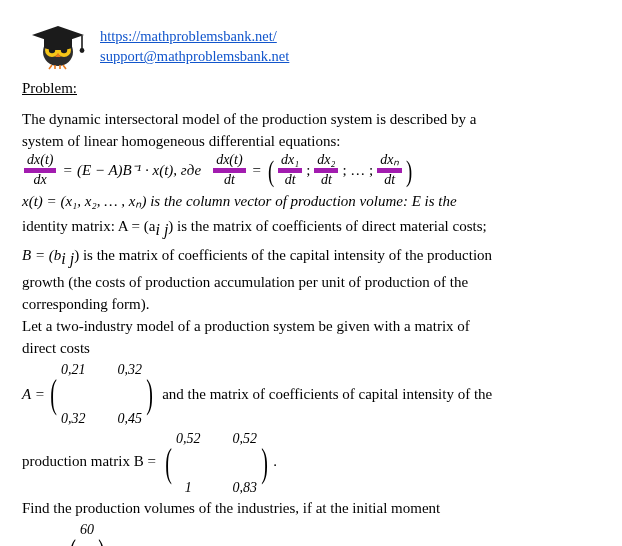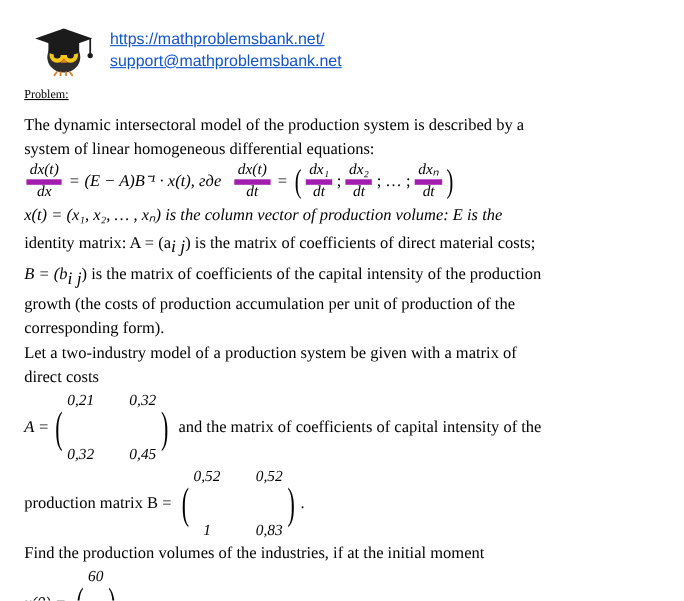--- a/index.html
+++ b/index.html
@@ -37,28 +37,28 @@
     flex: 0 0 60px;
   }
   .logo svg { display: block; }
   .links {
     padding-top: 8px;
   }
   .links a {
     display: block;
     color: #1155cc;
     text-decoration: underline;
-    font-family: Liberation Sans, sans-serif;
+    font-family: Liberation Serif, serif;
     font-size: 14.5px;
     line-height: 20px;
   }
 
   
   .problem-label {
-    font-size: 11px;
+    font-size: 15px;
     text-decoration: underline;
     margin: 2px 0 12px 0;
   }
   p.para {
     font-size: 15px;
     line-height: 20px;
     text-align: justify;
     margin: 0 0 2px 0;
   }
   .tight { margin-bottom: 0; }

